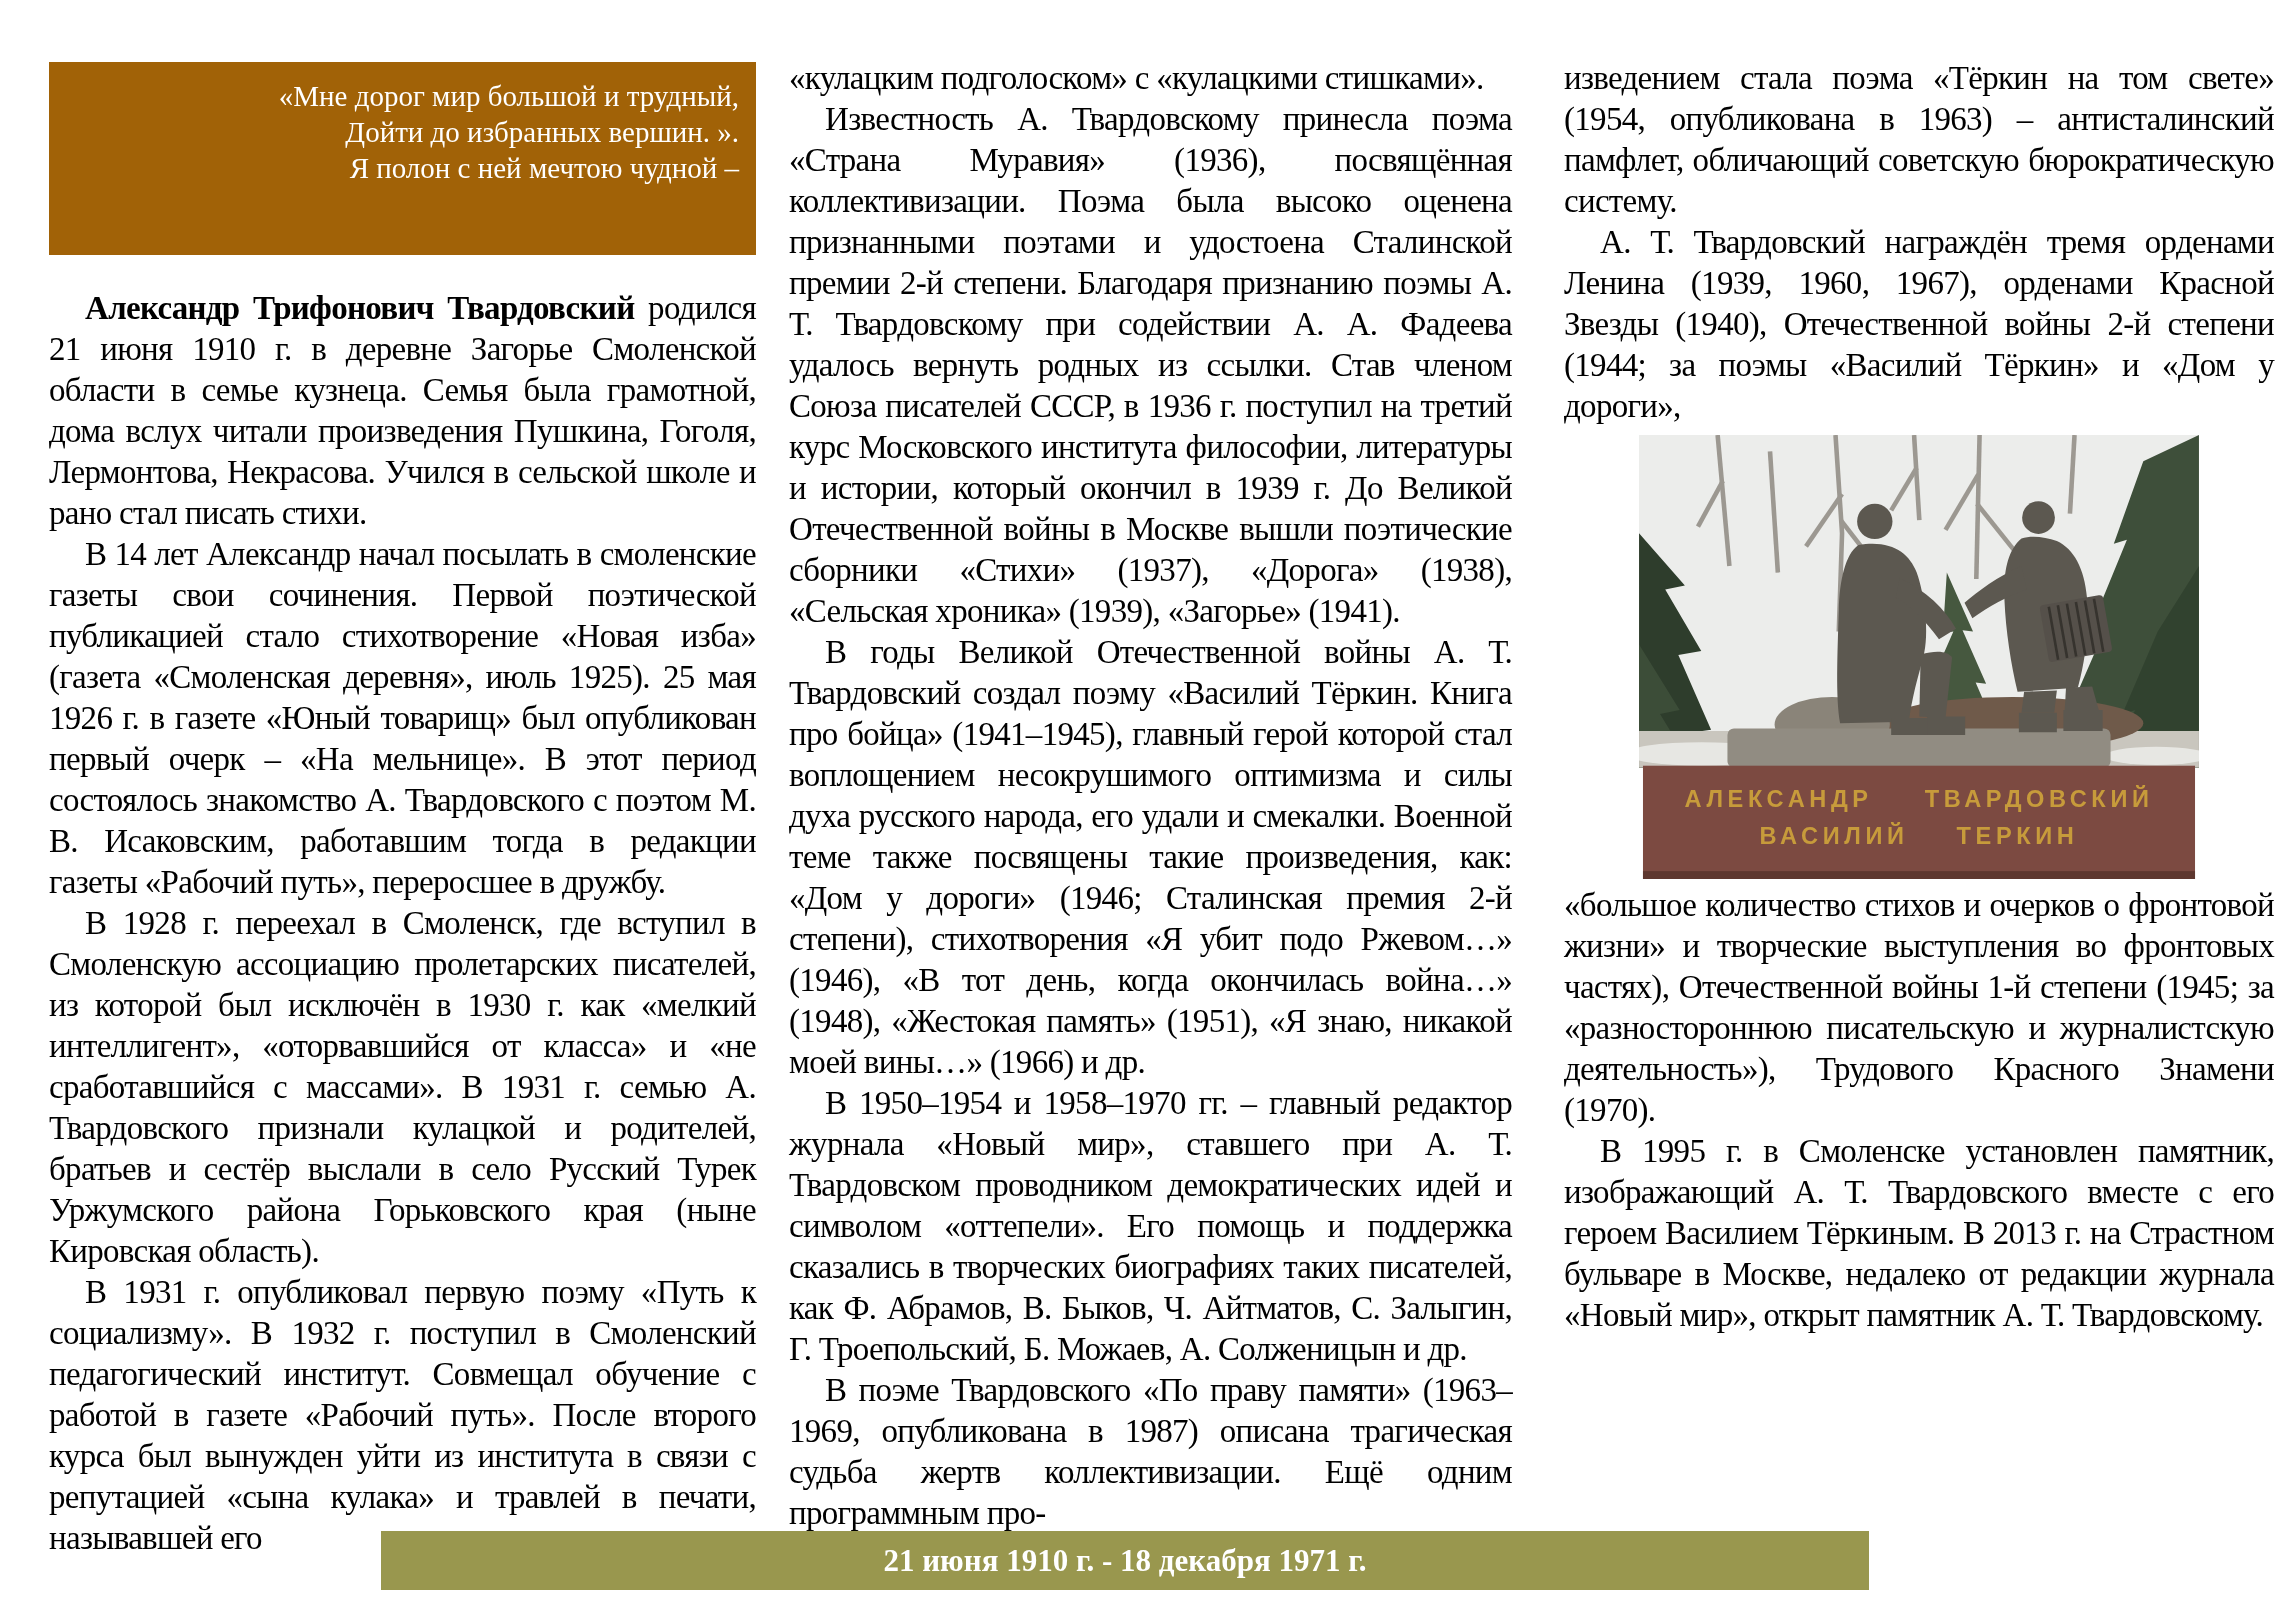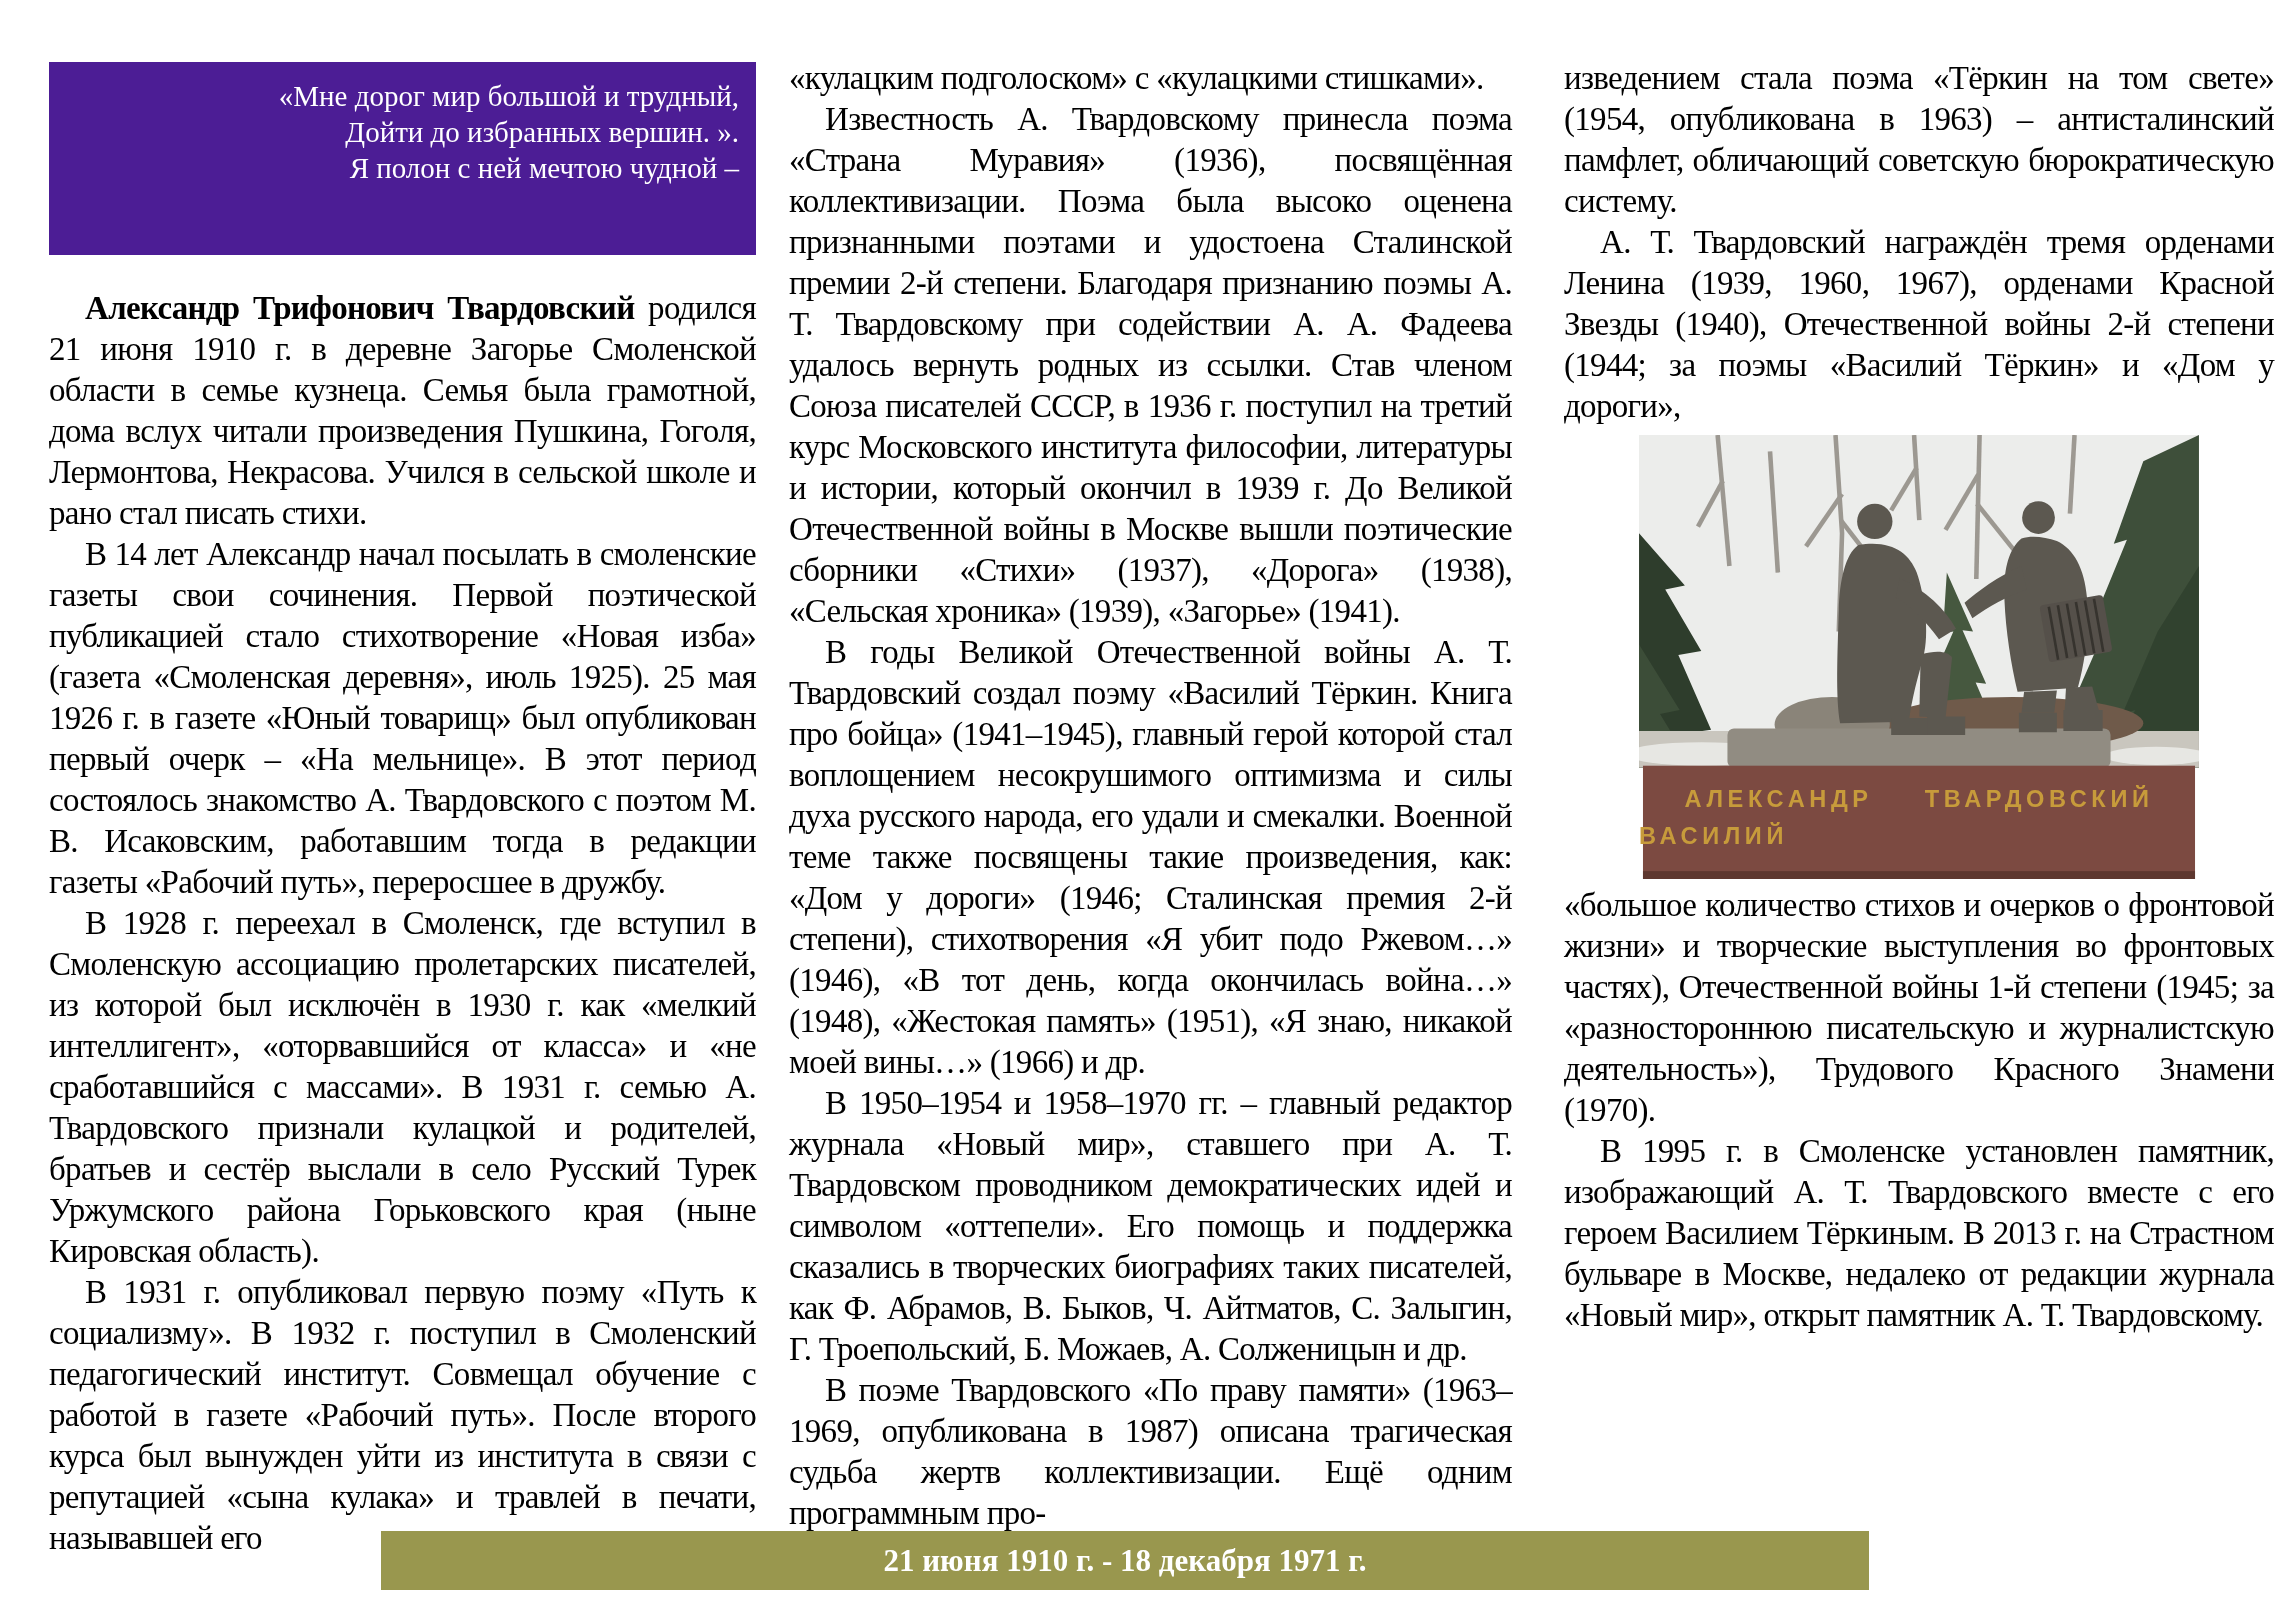--- a/index.html
+++ b/index.html
@@ -29,34 +29,34 @@
     position:relative;width:560px;height:444px;margin:7.9px auto 6.5px;
     overflow:hidden;
   }
   .photo svg{display:block;width:560px;height:444px;}
   .ped-row{
     position:absolute;left:0;right:0;display:flex;justify-content:center;
     font-family:"Liberation Sans","DejaVu Sans",sans-serif;font-weight:600;
     font-size:23.6px;letter-spacing:4.6px;line-height:1;
   }
   #ped-row-1{top:353px;gap:52px;}
-  #ped-row-2{top:390px;gap:48px;flex-direction:column;}
+  #ped-row-2{top:390px;gap:48px;}
   .footer-bar{
     position:absolute;left:381px;top:1531px;width:1488px;height:59px;
     display:flex;align-items:center;justify-content:center;
     color:#fff;font-weight:bold;font-size:31px;letter-spacing:0;
   }
 </style>
 </head>
 <body>
 
 <div class="page">
 
   <div class="col" id="col1">
-    <div class="quote-box" style="background-color: #4c1d95;">
+    <div class="quote-box" style="background-color: #a16207;">
       <div class="quote-line">«Мне дорог мир большой и трудный,</div>
       <div class="quote-line">Дойти до избранных вершин. ».</div>
       <div class="quote-line">Я полон с ней мечтою чудной –</div>
     </div>
     <p><b class="lead-name">Александр Трифонович Твардовский</b><span> родился 21 июня 1910 г. в деревне Загорье Смоленской области в семье кузнеца. Семья была грамотной, дома вслух читали произведения Пушкина, Гоголя, Лермонтова, Некрасова. Учился в сельской школе и рано стал писать стихи.</span></p>
     <p>В 14 лет Александр начал посылать в смоленские газеты свои сочинения. Первой поэтической публикацией стало стихотворение «Новая изба» (газета «Смоленская деревня», июль 1925). 25 мая 1926 г. в газете «Юный товарищ» был опубликован первый очерк – «На мельнице». В этот период состоялось знакомство А. Твардовского с поэтом М. В. Исаковским, работавшим тогда в редакции газеты «Рабочий путь», переросшее в дружбу.</p>
     <p>В 1928 г. переехал в Смоленск, где вступил в Смоленскую ассоциацию пролетарских писателей, из которой был исключён в 1930 г. как «мелкий интеллигент», «оторвавшийся от класса» и «не сработавшийся с массами». В 1931 г. семью А. Твардовского признали кулацкой и родителей, братьев и сестёр выслали в село Русский Турек Уржумского района Горьковского края (ныне Кировская область).</p>
     <p>В 1931 г. опубликовал первую поэму «Путь к социализму». В 1932 г. поступил в Смоленский педагогический институт. Совмещал обучение с работой в газете «Рабочий путь». После второго курса был вынужден уйти из института в связи с репутацией «сына кулака» и травлей в печати, называвшей его</p>
   </div>
 

